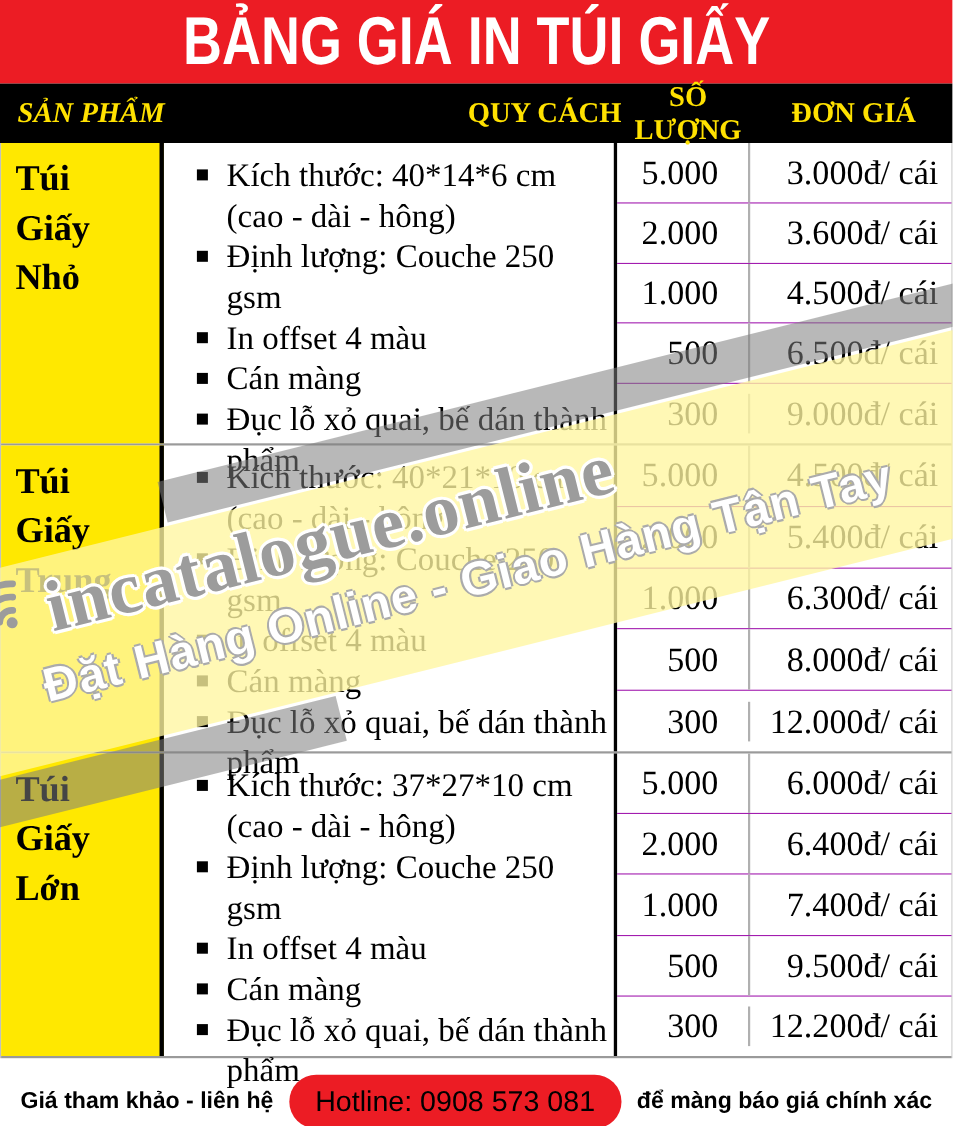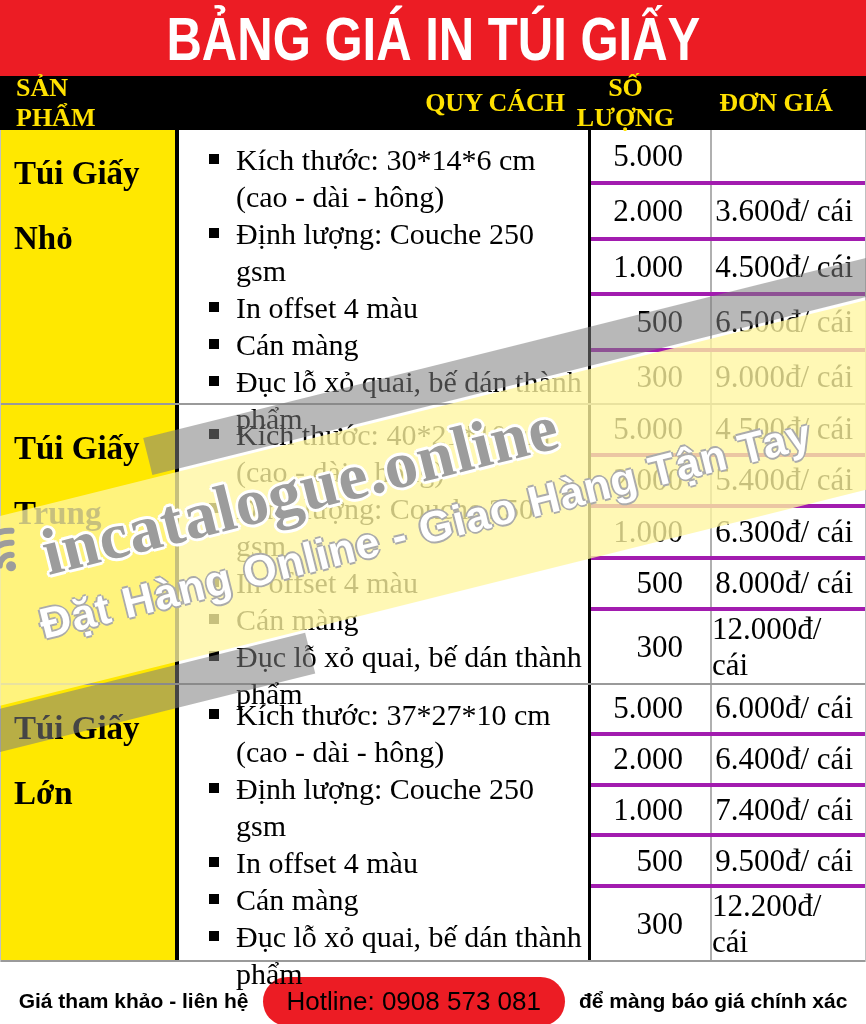--- a/index.html
+++ b/index.html
@@ -14,43 +14,43 @@
   }
   .banner .title-text {
     color:#fff; font-family:"Liberation Sans", sans-serif; font-weight:bold;
     font-size:57px; letter-spacing:0px; transform:scale(0.86,1.08); white-space:nowrap;
   }
   
   .colhead {
     height:54px; background:#000; display:flex; align-items:center;
     color:#ffe100; font-weight:bold; font-size:26px; font-family:"Liberation Serif", serif;
   }
-  .colhead .h-product { width:150px; padding-left:16px; }
+  .colhead .h-product { width:150px; padding-left:16px;font-style:italic; }
   .colhead .h-specs   { width:415px; text-align:right; }
   .colhead .h-qty     { width:121px; text-align:center; }
   .colhead .h-price   { flex:1; text-align:center; }
   
   .price-table { border-left:1px solid #c0c0c0; border-right:1px solid #c0c0c0; }
   .group { display:flex; border-bottom:2px solid #9a9a9a; }
   .g1 { height:275px; } .g2 { height:280px; } .g3 { height:277px; }
   .cell-product {
-    width:178px; background:#ffe800; border-right:4px solid #000;
-    padding:11px 6px 0 13px; font-weight:bold; font-size:33px; line-height:65px;
+    width:148px; background:#ffe800; border-right:4px solid #000;
+    padding:11px 6px 0 13px; font-weight:bold; font-size:33px; line-height:45px;
   }
   .cell-specs {
     width:412px; border-right:3px solid #000; padding:11px 4px 0 0;
     font-size:30px; line-height:37px;
   }
   .spec-line { position:relative; padding-left:57px; }
   .spec-line .sq {
     position:absolute; left:30px; top:13px; width:10px; height:10px; background:#000;
   }
   .cell-tiers { flex:1; display:flex; flex-direction:column; }
-  .tier { flex:1; display:flex; border-bottom:4px solid #a21caf; }
-  .tier:last-child { border-bottom:none; }
+  .tier { flex:1; display:flex; border-bottom:1px solid #a21caf; }
+  .tier:last-child { border-bottom:none;align-items:center; }
   .tier .qty {
     width:121px; border-right:2px solid #b0b0b0; display:flex; align-items:center;
     justify-content:flex-end; padding-right:27px; font-size:31px;
   }
   .tier .price {
     flex:1; display:flex; align-items:center; justify-content:flex-end;
     padding-right:12px; font-size:31px;
   }
   
   .watermark {
@@ -103,30 +103,31 @@
   <div class="h-specs">QUY CÁCH</div>
   <div class="h-qty">SỐ LƯỢNG</div>
   <div class="h-price">ĐƠN GIÁ</div>
 </div>
 
 <div class="price-table">
 
   <div class="group g1">
     <div class="cell-product">Túi Giấy Nhỏ</div>
     <div class="cell-specs">
-      <div class="spec-line"><span class="sq"></span><span>Kích thước: 30*14*6 cm</span></div>
+      <div class="spec-line"><span class="sq"></span><span>Kích thước: 40*14*6 cm</span></div>
       <div class="spec-line cont"><span>(cao - dài - hông)</span></div>
       <div class="spec-line"><span class="sq"></span><span>Định lượng: Couche 250 gsm</span></div>
       <div class="spec-line"><span class="sq"></span><span>In offset 4 màu</span></div>
       <div class="spec-line"><span class="sq"></span><span>Cán màng</span></div>
       <div class="spec-line"><span class="sq"></span><span>Đục lỗ xỏ quai, bế dán thành phẩm</span></div>
     </div>
     <div class="cell-tiers">
       <div class="tier">
           <div class="qty">5.000</div>
+          <div class="price">3.000đ/ cái</div>
         </div>
       <div class="tier">
           <div class="qty">2.000</div>
           <div class="price">3.600đ/ cái</div>
         </div>
       <div class="tier">
           <div class="qty">1.000</div>
           <div class="price">4.500đ/ cái</div>
         </div>
       <div class="tier">

